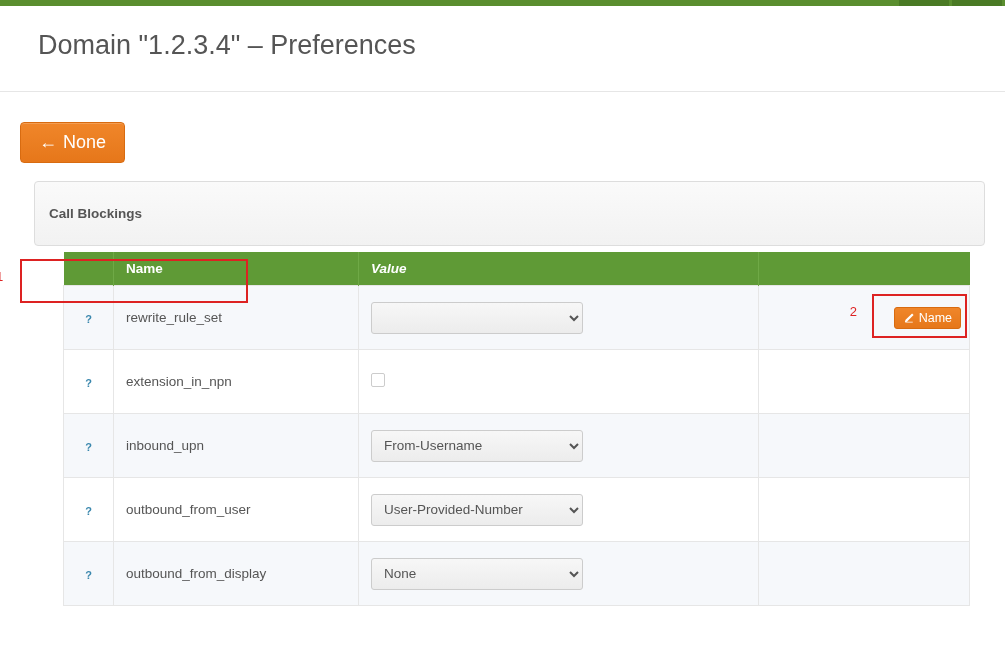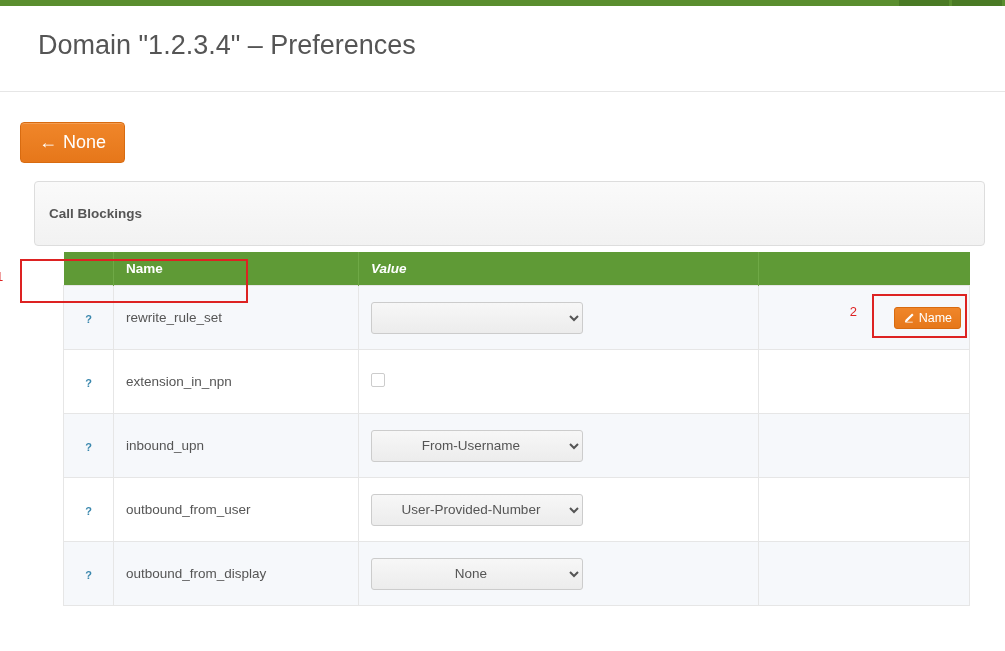--- a/index.html
+++ b/index.html
@@ -112,21 +112,20 @@
   .cell-pad { padding: 0 12px; font-size: 13.5px; color:#555; }
   .select {
     width: 212px;
     height: 32px;
     border: 1px solid #ccc;
     border-radius: 3px;
     background: linear-gradient(#f7f7f7,#ececec);
     padding: 4px 8px;
     font-size: 13.5px;
     color: #555;
-    text-align: center;
   }
   .checkbox {
     width: 14px; height: 14px;
     border: 1px solid #ccc;
     background:#fff;
     display:inline-block;
     border-radius:2px;
   }
   .edit-btn {
     float: right;

